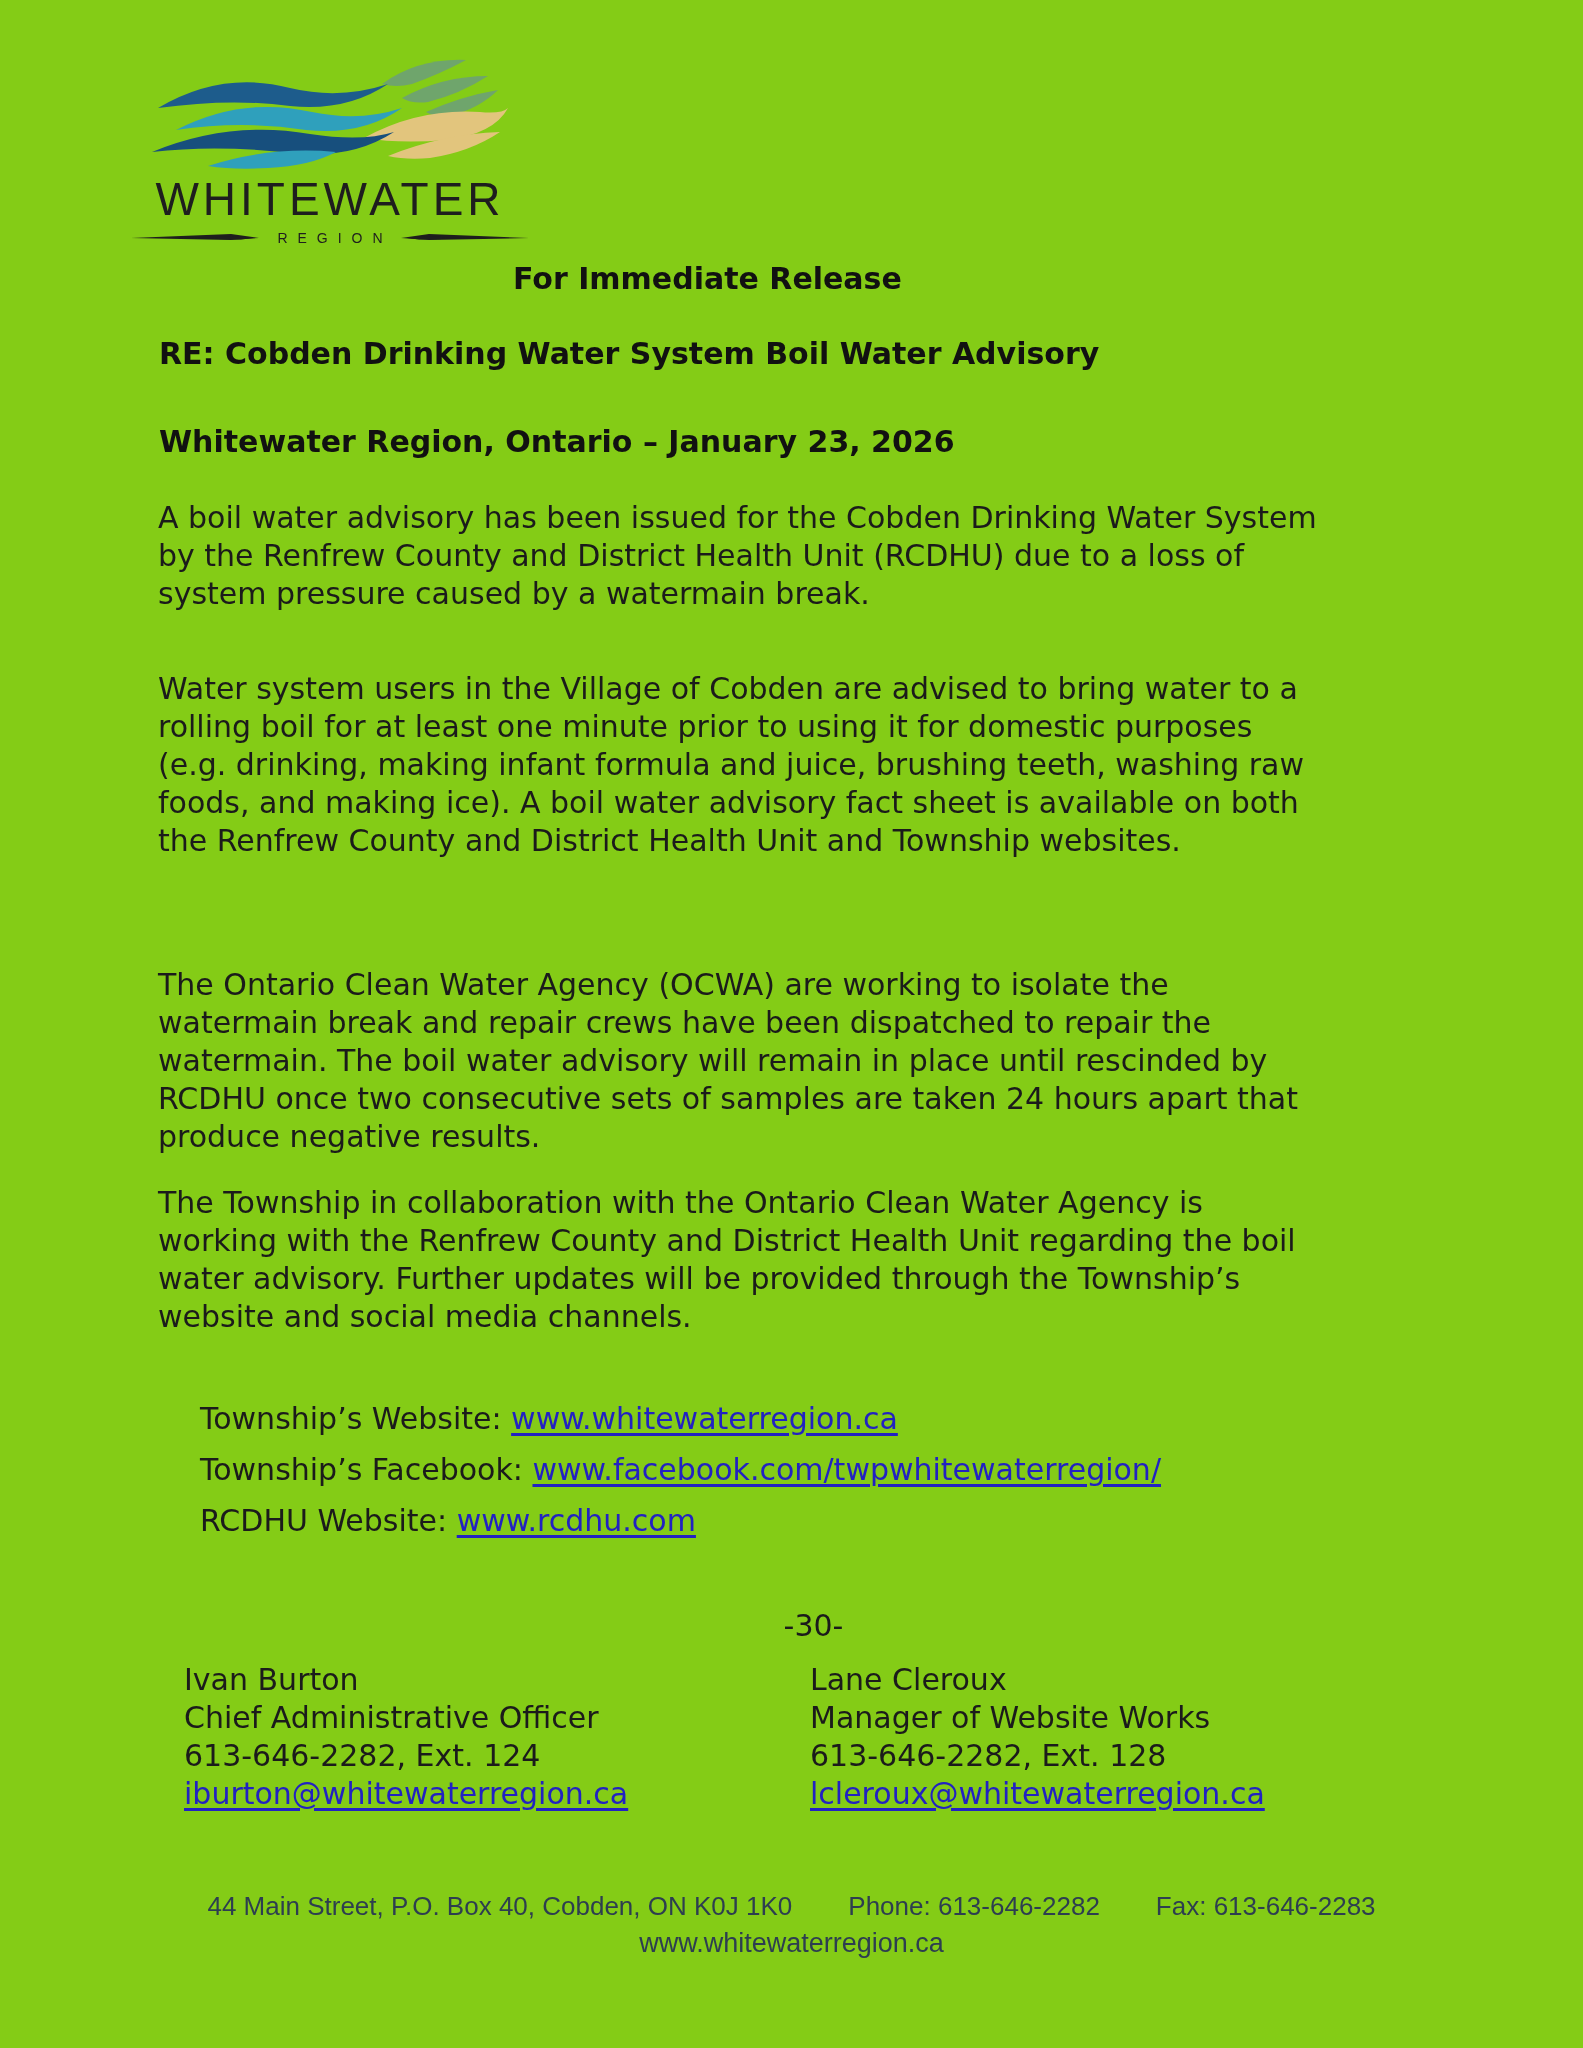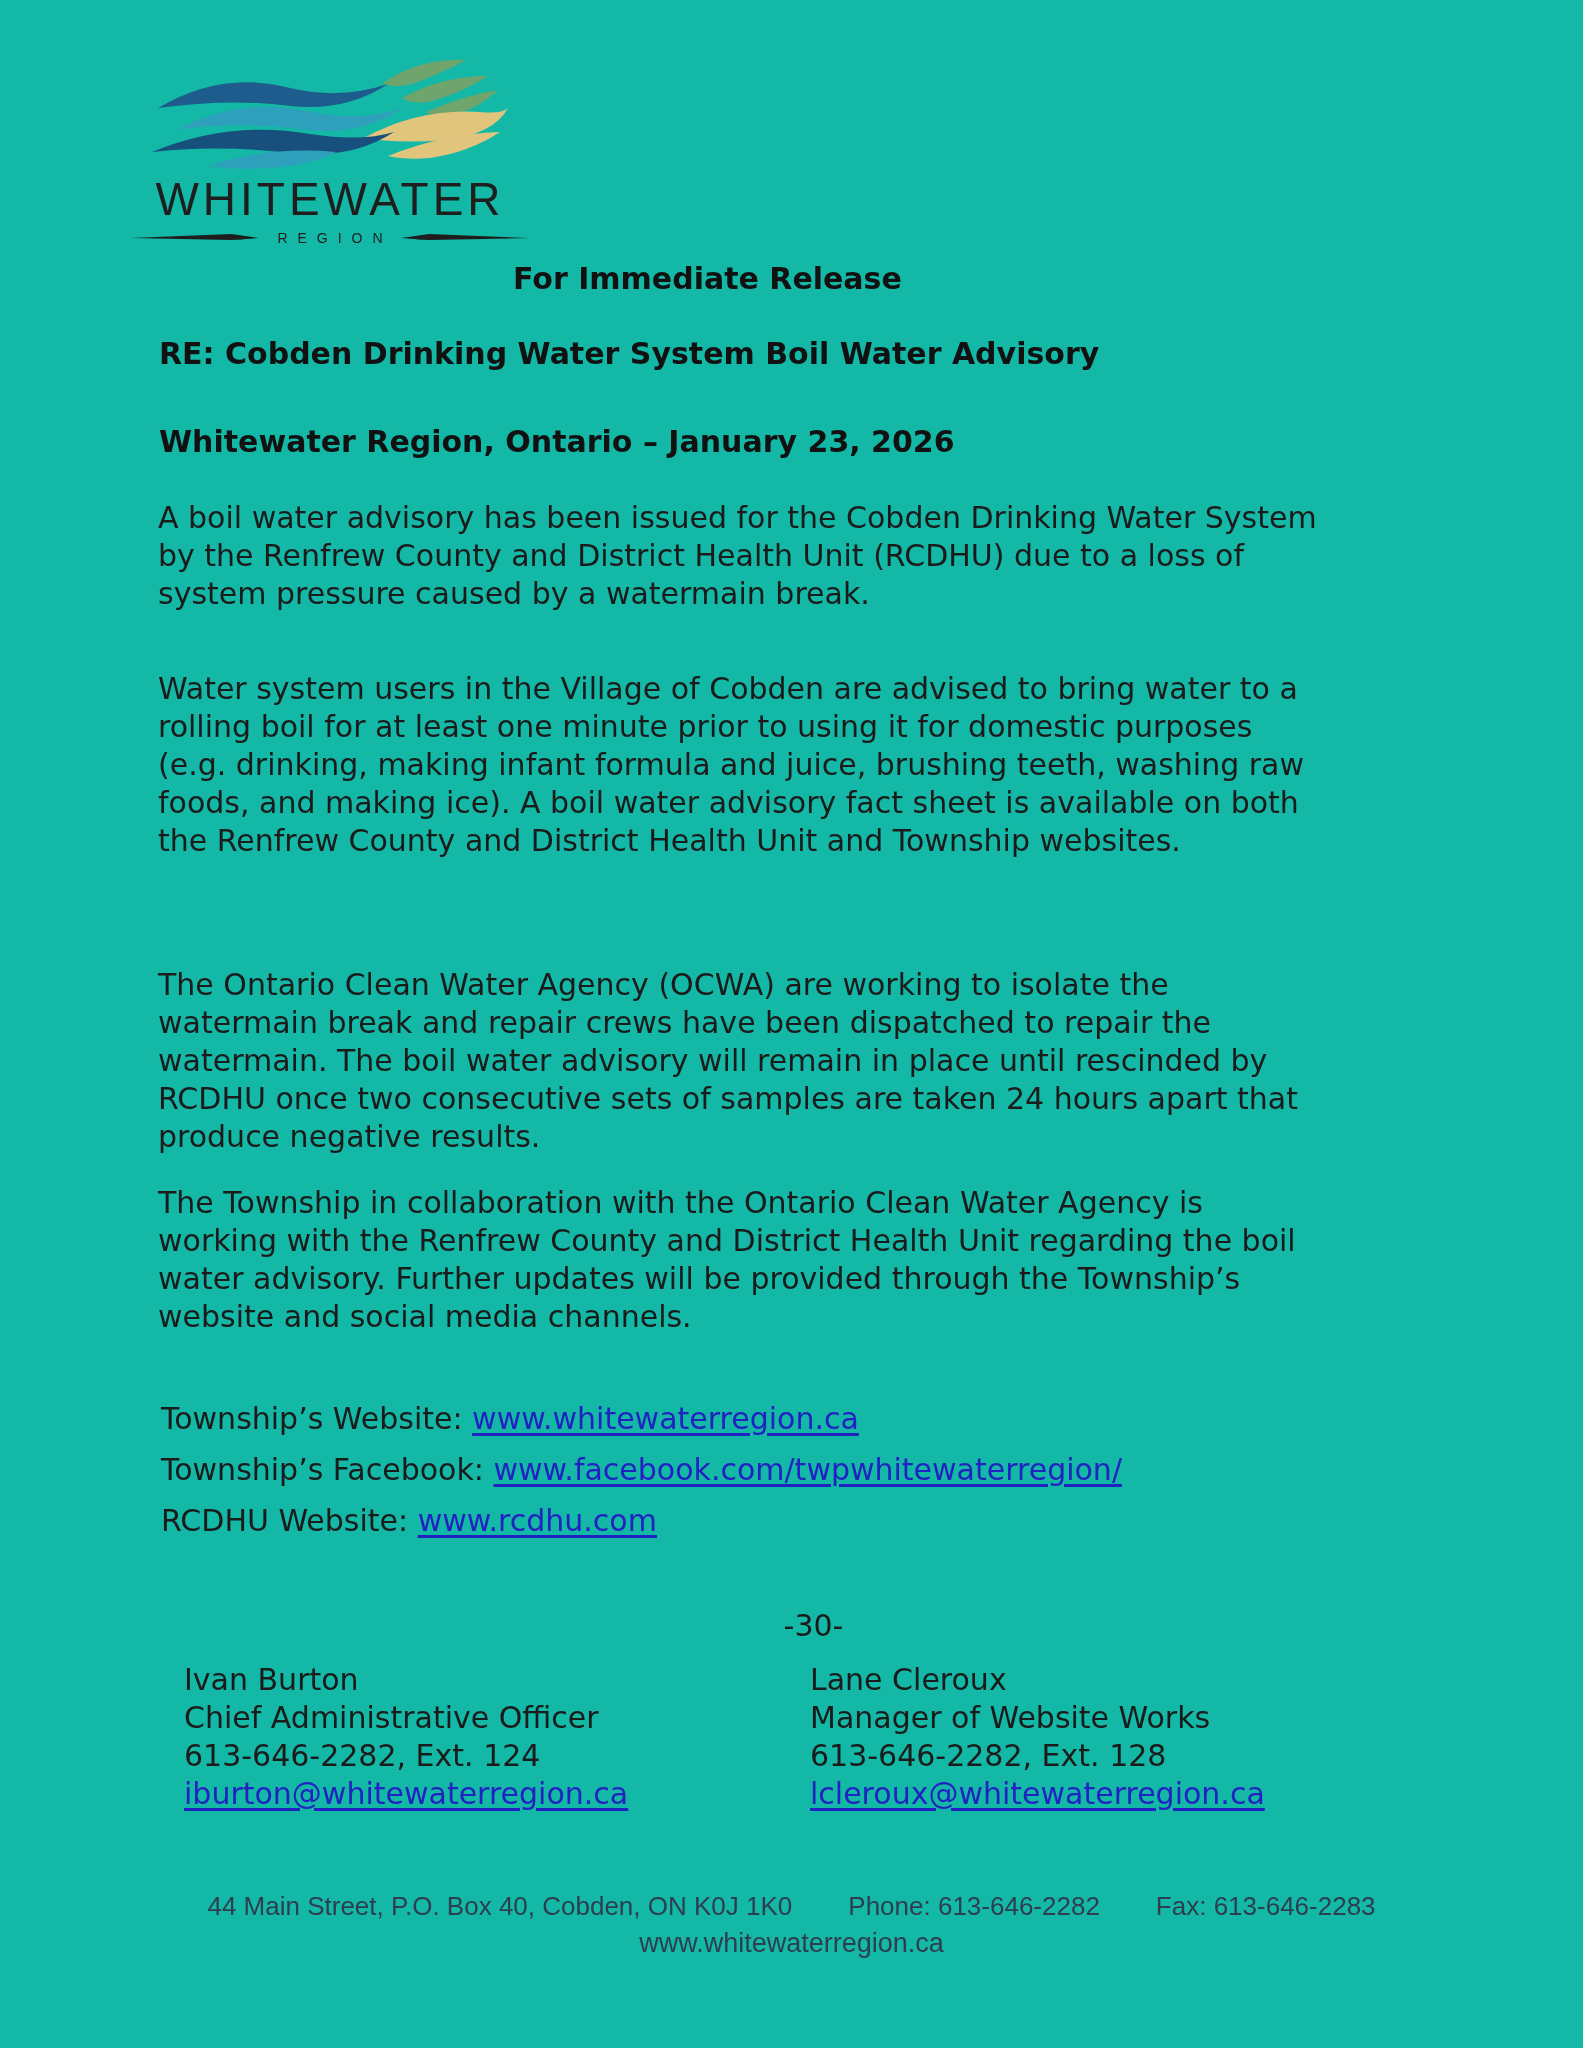--- a/index.html
+++ b/index.html
@@ -1,20 +1,20 @@
 <!DOCTYPE html>
 <html><head>
 <meta charset="utf-8">
 <style>
   html,body{margin:0;padding:0;background:#ffffff;}
   .page{
     position:relative;
     width:1583px;
     height:2048px;
-    background:#14b8a6;
+    background:#84cc16;
     overflow:hidden;
     font-family:"DejaVu Sans",sans-serif;
     color:#1b1b1b;
   }
   
   .logo{position:absolute;left:130px;top:50px;width:400px;text-align:center;}
   .logo-waves{display:block;margin:0 auto;}
   .logo-wordmark{
     margin-top:2px;
     font-family:"Liberation Sans",sans-serif;
@@ -44,21 +44,21 @@
   
   .para{
     position:absolute;left:158px;width:1310px;
     font-size:30px;line-height:38px;
     white-space:pre-line;color:#1b1b1b;
   }
   .p1{top:499px;} .p2{top:670px;} .p3{top:966px;} .p4{top:1184px;}
   
   .links{position:absolute;left:161px;top:1400px;font-size:30px;line-height:38px;}
   .link-row{margin-bottom:13px;white-space:nowrap;}
-  .link-row .lbl{color:#1b1b1b;}
+  .link-row .lbl{color:#1b1b1b;margin-left:39px;}
   a.doc-link{color:#2222c2;text-decoration:underline;text-underline-offset:4px;}
   
   .thirty{
     position:absolute;left:0;right:0;top:1608px;
     text-align:center;font-size:30px;color:#1b1b1b;
     transform:translateX(22px);
   }
   
   .contact{position:absolute;top:1661px;font-size:30px;line-height:38px;color:#1b1b1b;}
   .contact-left{left:184px;}

